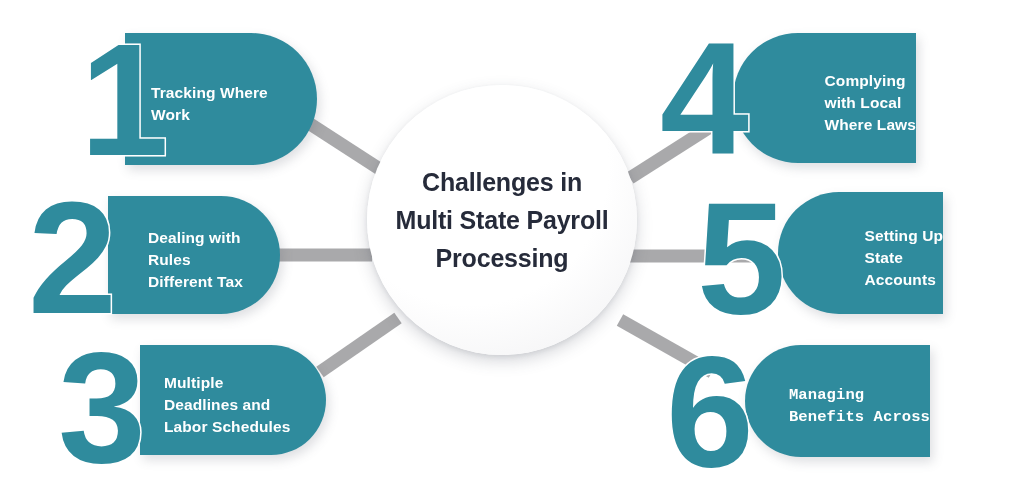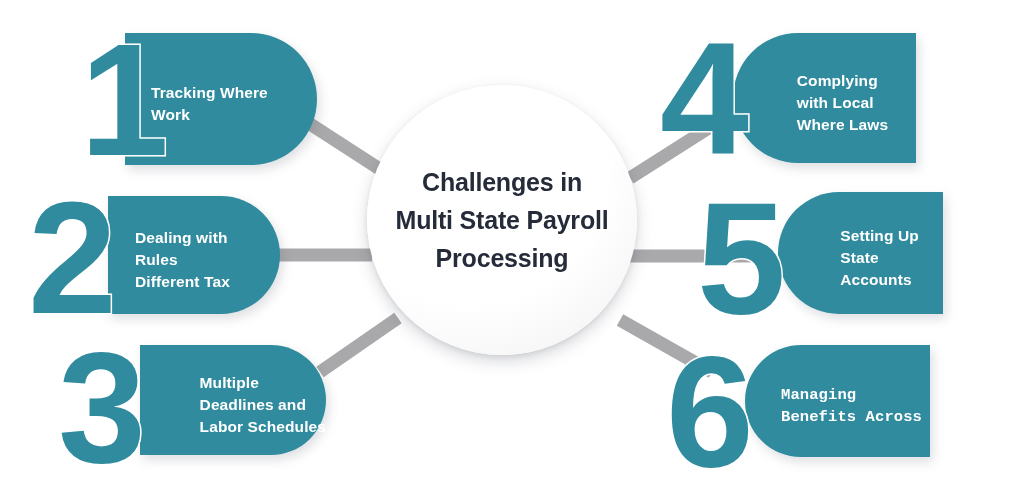--- a/index.html
+++ b/index.html
@@ -65,21 +65,21 @@
     box-shadow: 3px 5px 11px rgba(90,95,110,0.20);
     display: flex;
     align-items: center;
   }
   .pill.left {
     border-radius: 0 70px 70px 0;
     justify-content: flex-start;
   }
   .pill.right {
     border-radius: 70px 0 0 70px;
-    justify-content: center;
+    justify-content: flex-end;
   }
   .pill-label {
     color: #ffffff;
     font-size: 15.5px;
     font-weight: bold;
     line-height: 1.42;
     letter-spacing: 0.1px;
     margin-top: 10px;
   }
   .pill-label .pl-line { display: block; white-space: nowrap; }
@@ -95,29 +95,29 @@
     letter-spacing: -4px;
     -webkit-text-stroke: 3px #ffffff;
     paint-order: stroke fill;
     pointer-events: none;
     user-select: none;
   }
 
   
   #pill-1 { left: 125px; top: 33px;  width: 192px; height: 132px; }
   #pill-2 { left: 108px; top: 196px; width: 172px; height: 118px; }
-  #pill-3 { left: 140px; top: 345px; width: 186px; height: 110px; justify-content: flex-end; }
+  #pill-3 { left: 140px; top: 345px; width: 186px; height: 110px; }
 
   
   #pill-4 { left: 733px; top: 33px;  width: 183px; height: 130px; }
   #pill-5 { left: 778px; top: 192px; width: 165px; height: 122px; }
   #pill-6 { left: 745px; top: 345px; width: 185px; height: 112px; }
 
   #pill-1 .pill-label { padding-left: 26px; }
-  #pill-2 .pill-label { padding-left: 27px; }
+  #pill-2 .pill-label { padding-left: 40px; }
   #pill-3 .pill-label { padding-left: 24px; }
   #pill-4 .pill-label { padding-left: 36px; }
   #pill-5 .pill-label { padding-left: 38px; }
   #pill-6 .pill-label { padding-left: 28px; font-family: Liberation Mono, monospace; }
 
   
   #num-1 { left: 80px;  top: 20px;  font-size: 160px; }
   #num-2 { left: 28px;  top: 178px; font-size: 160px; }
   #num-3 { left: 58px;  top: 328px; font-size: 158px; }
   #num-4 { left: 660px; top: 18px;  font-size: 160px; }

